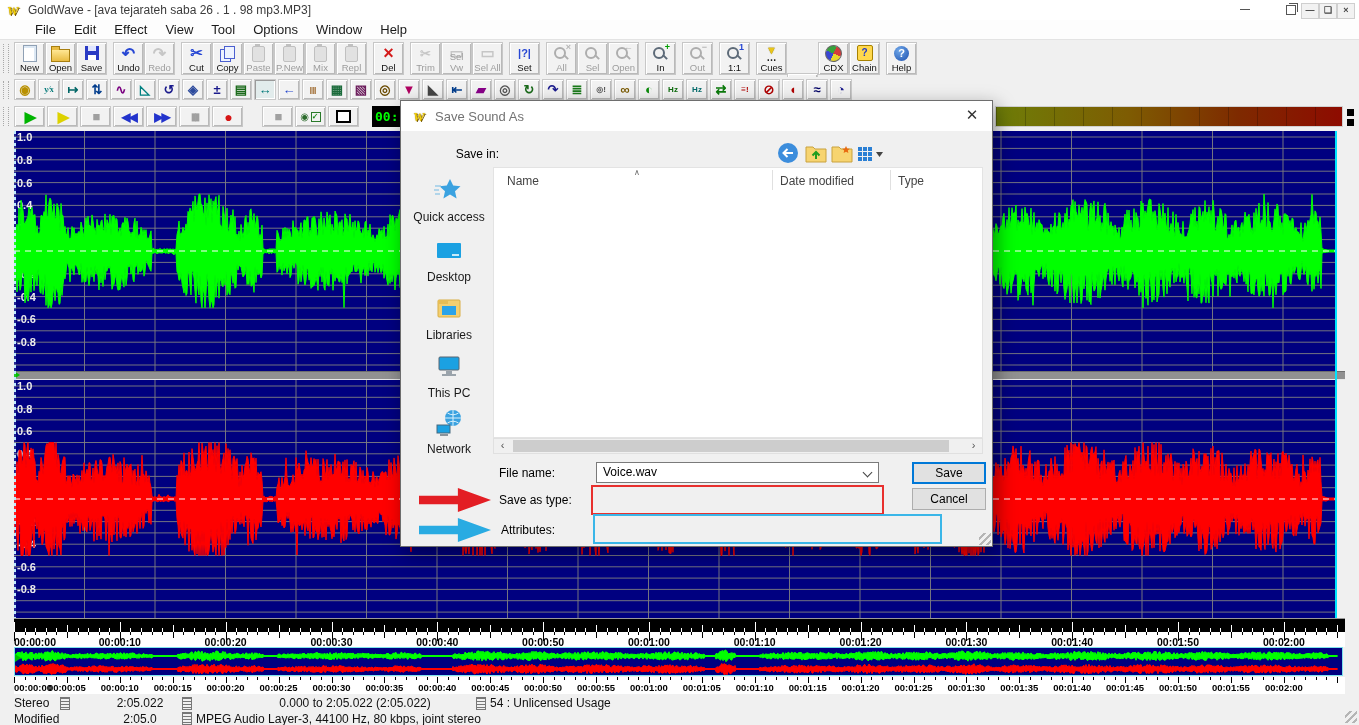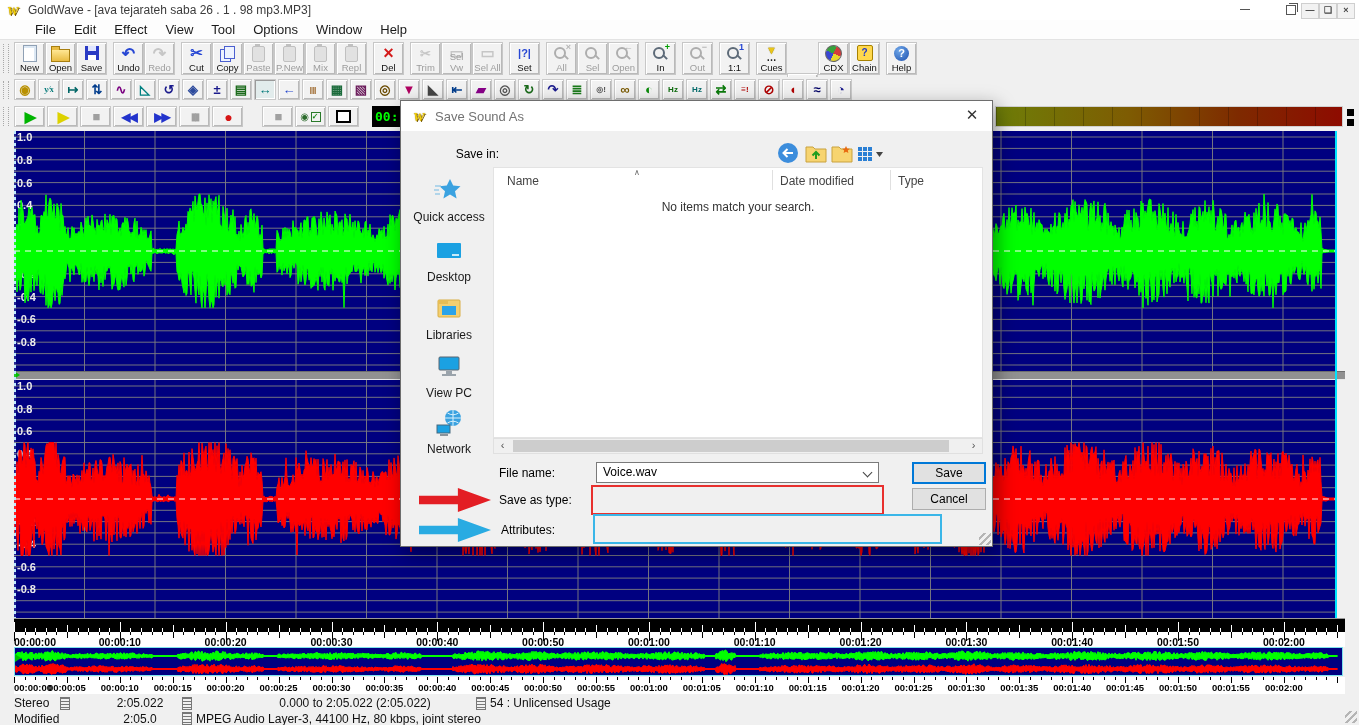--- a/index.html
+++ b/index.html
@@ -1028,41 +1028,40 @@
               <rect x="8" y="11" width="14" height="9" fill="#2aa3e8"></rect>
             </svg></div>
           <div class="slabel">Libraries</div>
         </div>
         <div class="side-item" style="top: 186px;">
           <div><svg width="30" height="28">
               <rect x="5" y="4" width="20" height="13" rx="1" fill="#1ba1e2" stroke="#5a6772"></rect>
               <rect x="12" y="18" width="6" height="3" fill="#9aa3ab"></rect>
               <rect x="8" y="21" width="14" height="2" fill="#9aa3ab"></rect>
             </svg></div>
-          <div class="slabel">View PC</div>
+          <div class="slabel">This PC</div>
         </div>
         <div class="side-item" style="top: 242px;">
           <div><svg width="30" height="28">
               <circle cx="19" cy="9" r="8" fill="#3ba2e0"></circle>
               <path d="M11 9h16M19 1v16M13.5 4a10 10 0 0 0 11 0M13.5 14a10 10 0 0 1 11 0" stroke="#d9f1fc" fill="none"></path>
               <rect x="3" y="16" width="13" height="8" fill="#1ba1e2" stroke="#456a80"></rect>
               <rect x="6" y="25" width="8" height="2" fill="#8a949c"></rect>
             </svg></div>
           <div class="slabel">Network</div>
         </div>
       </div>
 
     <div id="listarea">
       <span class="colhdr" style="left:13px;">Name</span>
       <span id="sort-caret">∧</span>
       <span class="coldiv" style="left:278px;"></span>
       <span class="colhdr" style="left:286px;">Date modified</span>
       <span class="coldiv" style="left:396px;"></span>
       <span class="colhdr" style="left:404px;">Type</span>
-      <div id="empty-text">No items match your search.</div>
     </div>
     <div id="hscroll">
       <span class="scroll-arrow" style="left:0;">‹</span>
       <div id="hthumb"></div>
       <span class="scroll-arrow" style="right:0;">›</span>
     </div>
 
     <span class="dlg-label" style="left:98px;top:365px;">File name:</span>
     <div class="combo" style="left:195px;top:361px;width:283px;">
       <span>Voice.wav</span>

